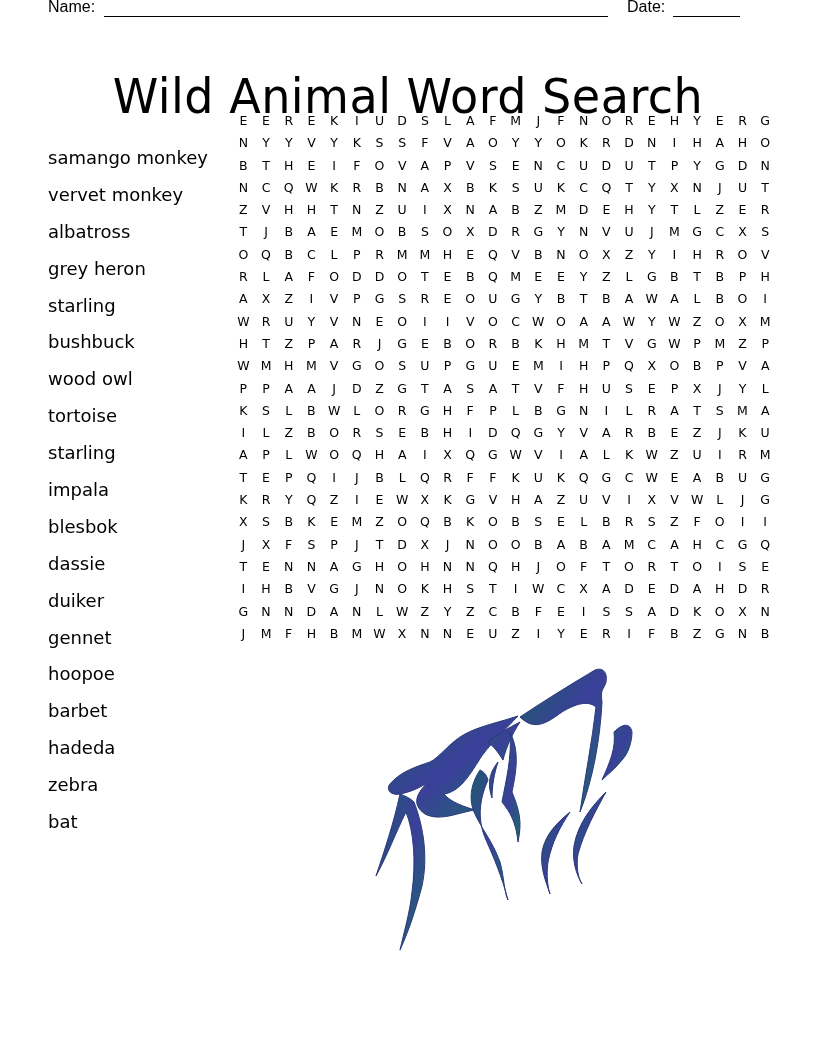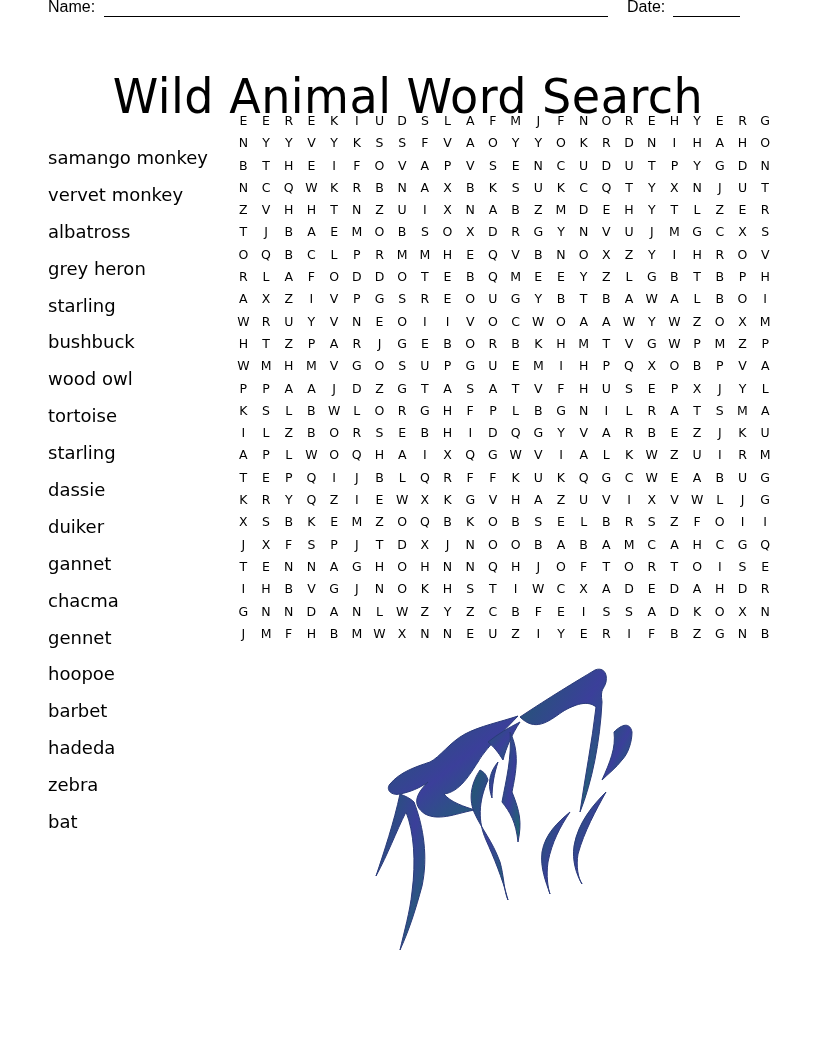--- a/index.html
+++ b/index.html
@@ -32,24 +32,24 @@
 <div class="word-list" id="word-list">
     <div class="word-item">samango monkey</div>
     <div class="word-item">vervet monkey</div>
     <div class="word-item">albatross</div>
     <div class="word-item">grey heron</div>
     <div class="word-item">starling</div>
     <div class="word-item">bushbuck</div>
     <div class="word-item">wood owl</div>
     <div class="word-item">tortoise</div>
     <div class="word-item">starling</div>
+    <div class="word-item">impala</div>
+    <div class="word-item">blesbok</div>
     <div class="word-item">dassie</div>
     <div class="word-item">duiker</div>
-    <div class="word-item">gannet</div>
-    <div class="word-item">chacma</div>
     <div class="word-item">gennet</div>
     <div class="word-item">hoopoe</div>
     <div class="word-item">barbet</div>
     <div class="word-item">hadeda</div>
     <div class="word-item">zebra</div>
     <div class="word-item">bat</div>
   </div>
 
 <div class="grid" id="letter-grid">
     <div class="grid-row">

